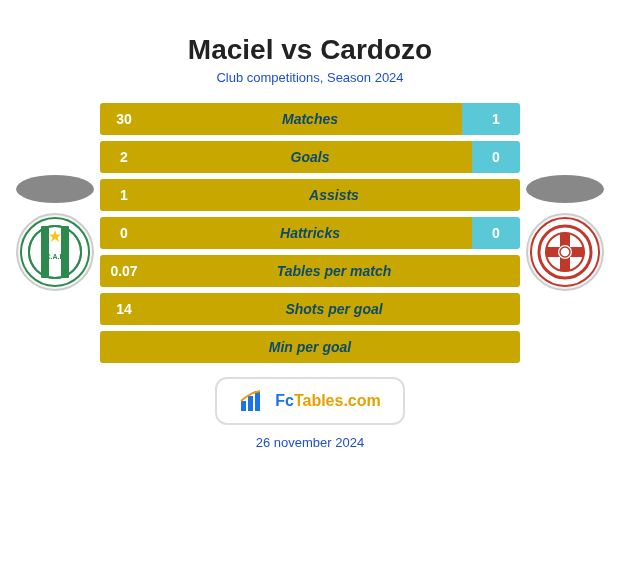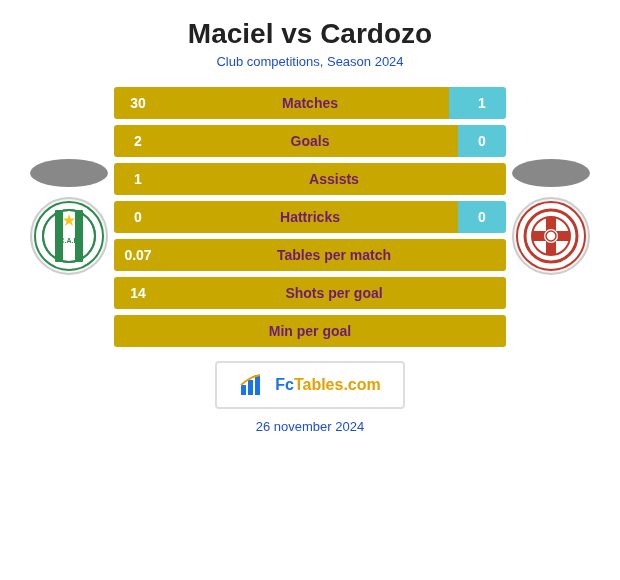--- a/index.html
+++ b/index.html
@@ -14,21 +14,22 @@
       overflow: hidden;
     }
 
     .page-wrapper {
       width: 620px;
       height: 580px;
       background: #fff;
       display: flex;
       flex-direction: column;
       align-items: center;
-      padding: 18px 24px 10px;
+      padding: 18px 10px 10px;
+      margin-top: 16px;
     }
 
     .title {
       font-size: 28px;
       font-weight: bold;
       color: #222;
       margin-bottom: 4px;
       text-align: center;
     }
 
@@ -147,22 +148,23 @@
       background: #5bc8d8;
     }
 
     .stat-label-bar.no-right-fill {
       background: #c8a800;
     }
 
     .stat-label-text {
       position: relative;
       z-index: 2;
-      color: #701a75;
+      color: #0c4a6e;
       font-weight: 600;
+      font-style: italic;
     }
 
     .stat-right-val {
       background: #5bc8d8;
       color: #fff;
       font-weight: bold;
       font-size: 14px;
       min-width: 48px;
       display: flex;
       align-items: center;
@@ -184,21 +186,21 @@
       flex-direction: column;
       align-items: center;
       justify-content: flex-start;
       width: 90px;
       padding-top: 0;
     }
 
     .watermark-box {
       margin-top: 14px;
       border: 2px solid #ddd;
-      border-radius: 4px;
+      border-radius: 12px;
       padding: 8px 22px;
       display: flex;
       align-items: center;
       gap: 8px;
     }
 
     .watermark-icon {
       width: 28px;
       height: 28px;
     }

